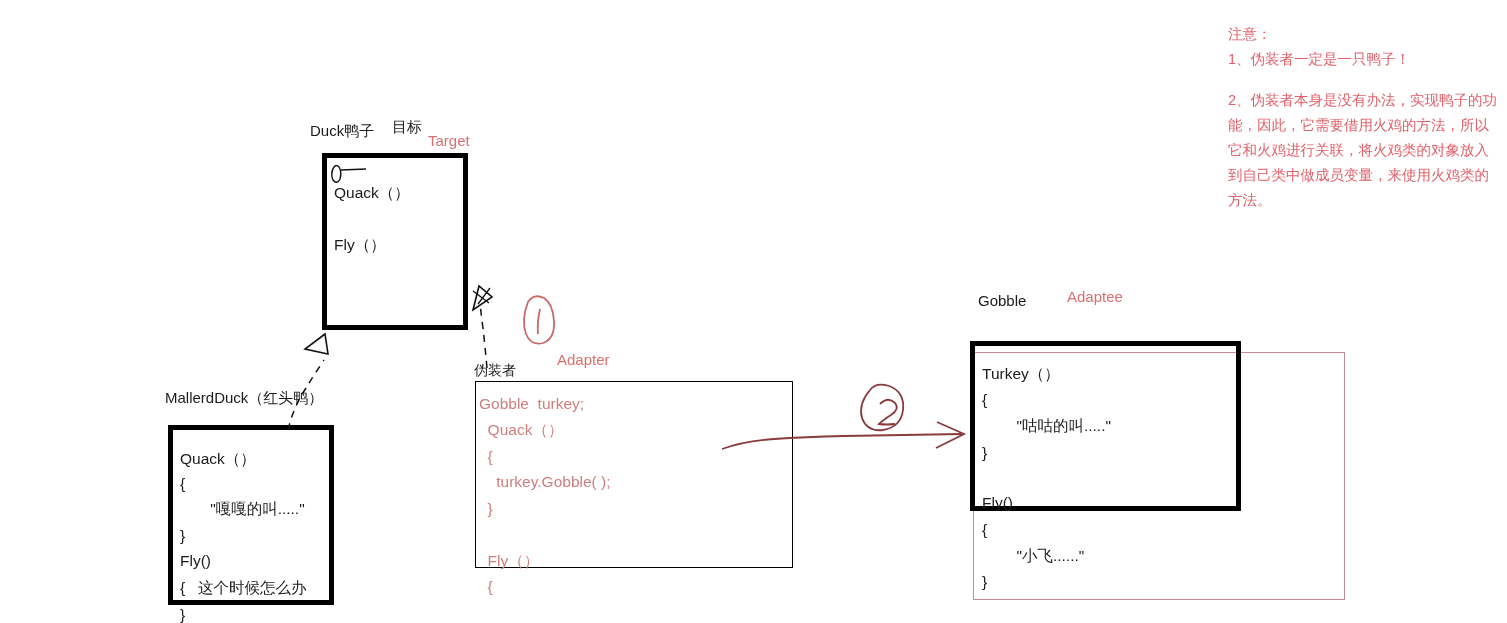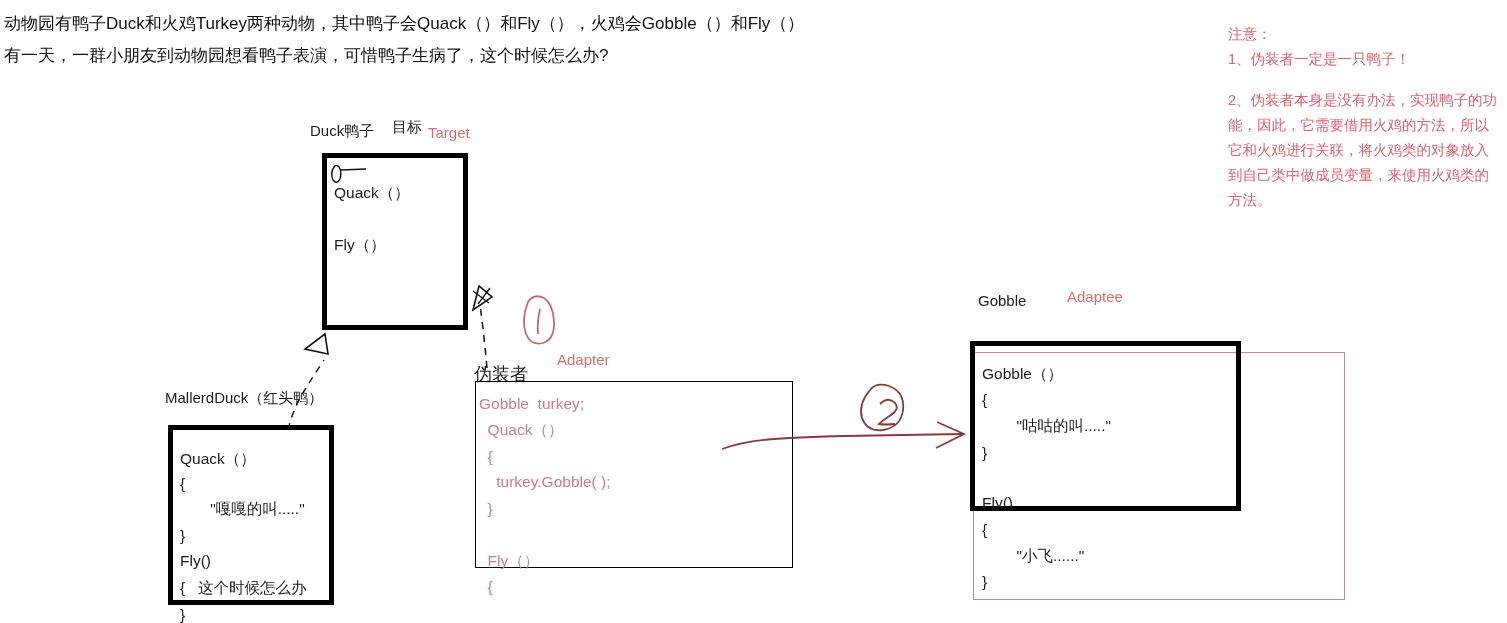--- a/index.html
+++ b/index.html
@@ -90,73 +90,69 @@
     width: 1507px;
     height: 623px;
     pointer-events: none;
   }
 </style>
 </head>
 <body>
 
 <div id="canvas">
 
-  <div class="abs intro">
-    <div>动物园有鸭子Duck和火鸡Turkey两种动物，其中鸭子会Quack（）和Fly（），火鸡会Gobble（）和Fly（）</div>
-    <div>有一天，一群小朋友到动物园想看鸭子表演，可惜鸭子生病了，这个时候怎么办?</div>
-  </div>
 
   <div class="abs notes">
     <div class="note-line">注意：</div>
     <div class="note-line">1、伪装者一定是一只鸭子！</div>
     <div class="note-block">
       <div class="note-line">2、伪装者本身是没有办法，实现鸭子的功能，因此，它需要借用火鸡的方法，所以它和火鸡进行关联，将火鸡类的对象放入到自己类中做成员变量，来使用火鸡类的方法。</div>
     </div>
   </div>
 
   <div class="abs cls-label" style="left:310px; top:122px;">Duck鸭子</div>
   <div class="abs cls-label" style="left:392px; top:118px;">目标</div>
-  <div class="abs role-label" style="left:428px; top:124px;">Target</div>
+  <div class="abs role-label" style="left:428px; top:132px;">Target</div>
 
   <div class="abs box-thick" style="left:322px; top:153px; width:146px; height:177px;"></div>
   <div class="abs code" style="left:334px; top:180px;">Quack（）</div>
   <div class="abs code" style="left:334px; top:232px;">Fly（）</div>
 
   <div class="abs cls-label" style="left:165px; top:389px;">MallerdDuck（红头鸭）</div>
 
   <div class="abs box-thick" style="left:168px; top:425px; width:166px; height:180px;"></div>
   <div class="abs code" style="left:180px; top:446px;">Quack（）</div>
   <div class="abs code" style="left:180px; top:471px;">{</div>
   <div class="abs code" style="left:180px; top:496px;">       "嘎嘎的叫....."</div>
   <div class="abs code" style="left:180px; top:523px;">}</div>
   <div class="abs code" style="left:180px; top:548px;">Fly()</div>
   <div class="abs code" style="left:180px; top:575px;">{   这个时候怎么办</div>
   <div class="abs code" style="left:180px; top:602px;">}</div>
 
-  <div class="abs cls-label" style="left:474px; top:362px; font-size:18px;">伪装者</div>
+  <div class="abs cls-label" style="left:474px; top:362px; font-size:14px;">伪装者</div>
   <div class="abs role-label" style="left:557px; top:351px;">Adapter</div>
 
   <div class="abs box-thin" style="left:475px; top:381px; width:318px; height:187px;"></div>
   <div class="abs code-red" style="left:479px; top:391px;">Gobble  turkey;</div>
   <div class="abs code-red" style="left:479px; top:417px;">  Quack（）</div>
   <div class="abs code-red" style="left:479px; top:444px;">  {</div>
   <div class="abs code-red" style="left:479px; top:469px;text-align:center;">    turkey.Gobble( );</div>
   <div class="abs code-red" style="left:479px; top:496px;">  }</div>
   <div class="abs code-red" style="left:479px; top:522px;"></div>
   <div class="abs code-red" style="left:479px; top:548px;">  Fly（）</div>
   <div class="abs code-red" style="left:479px; top:574px;">  {</div>
 
   <div class="abs cls-label" style="left:978px; top:292px;">Gobble</div>
   <div class="abs role-label" style="left:1035px; top:288px;margin-left:32px;">Adaptee</div>
 
   <div class="abs box-red" style="left:973px; top:352px; width:372px; height:248px;"></div>
 
   <div class="abs box-thick" style="left:970px; top:341px; width:271px; height:170px;"></div>
 
-  <div class="abs code" style="left:982px; top:361px;">Gobble（）</div>
+  <div class="abs code" style="left:982px; top:361px;">Turkey（）</div>
   <div class="abs code" style="left:982px; top:387px;">{</div>
   <div class="abs code" style="left:982px; top:413px;">        "咕咕的叫....."</div>
   <div class="abs code" style="left:982px; top:440px;">}</div>
   <div class="abs code" style="left:982px; top:466px;"></div>
   <div class="abs code" style="left:982px; top:490px;">Fly()</div>
   <div class="abs code" style="left:982px; top:517px;">{</div>
   <div class="abs code" style="left:982px; top:543px;">        "小飞......"</div>
   <div class="abs code" style="left:982px; top:569px;">}</div>
 
   <svg class="overlay" viewBox="0 0 1507 623" xmlns="http://www.w3.org/2000/svg">

